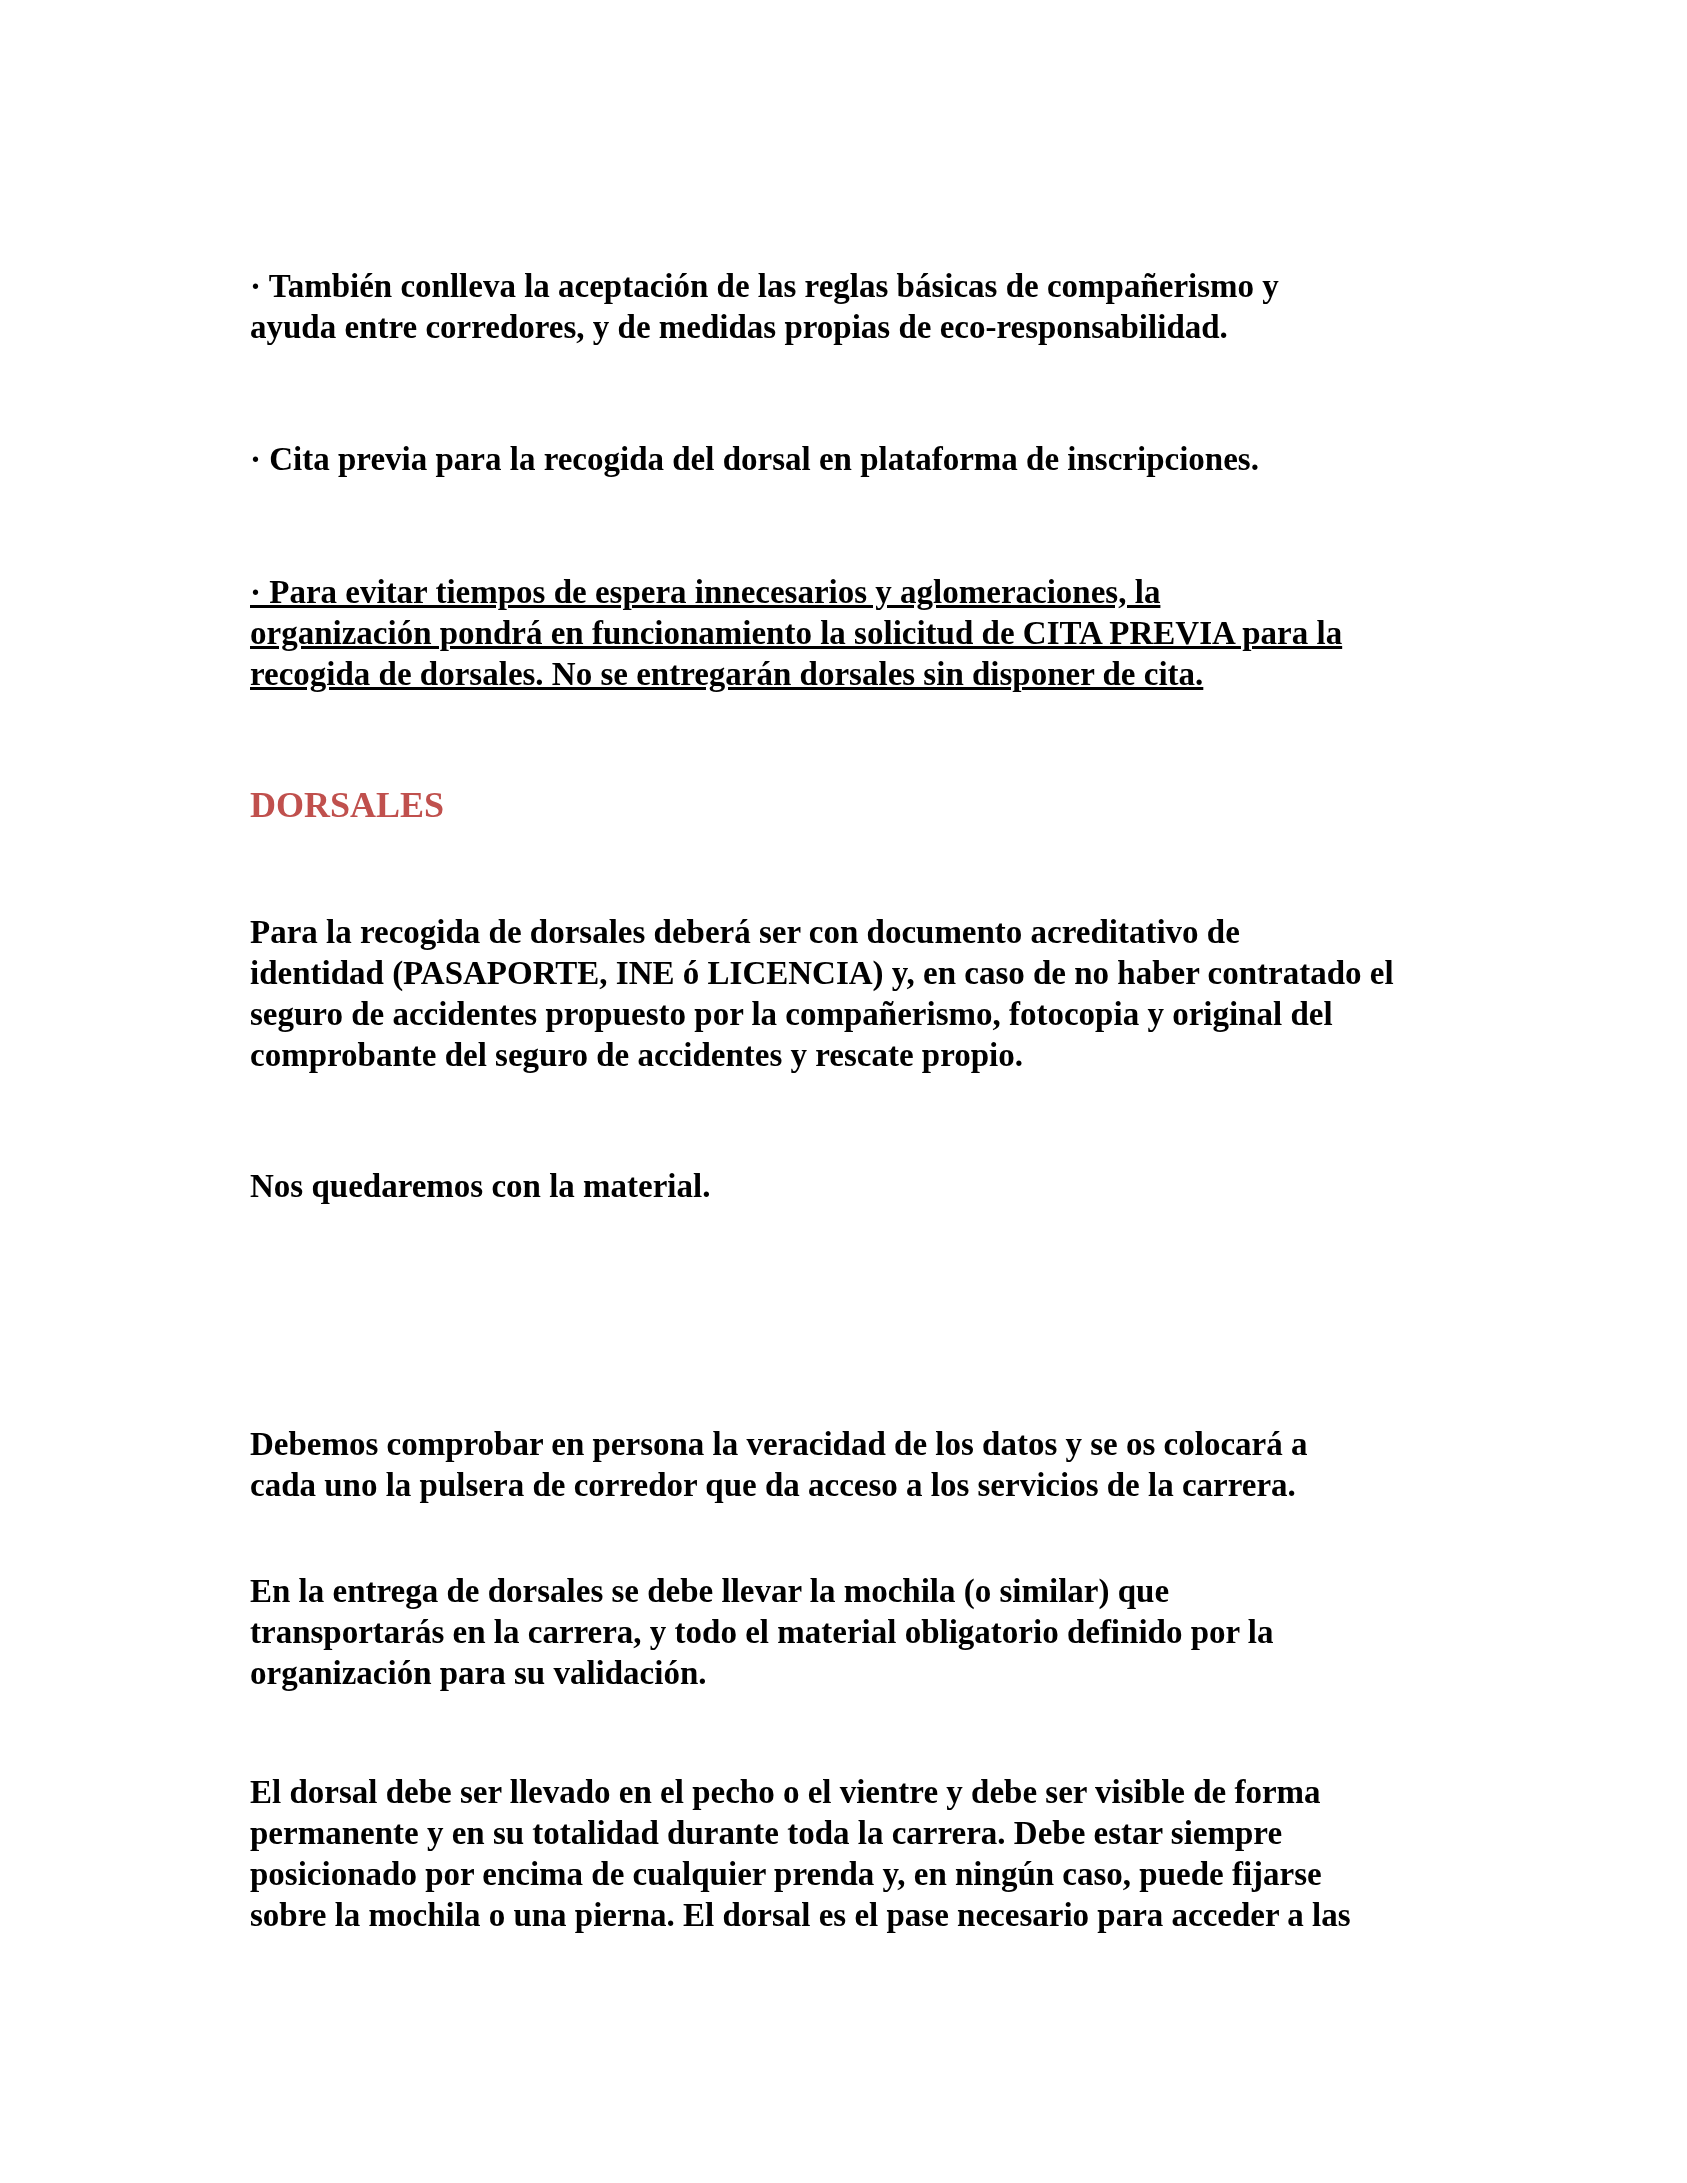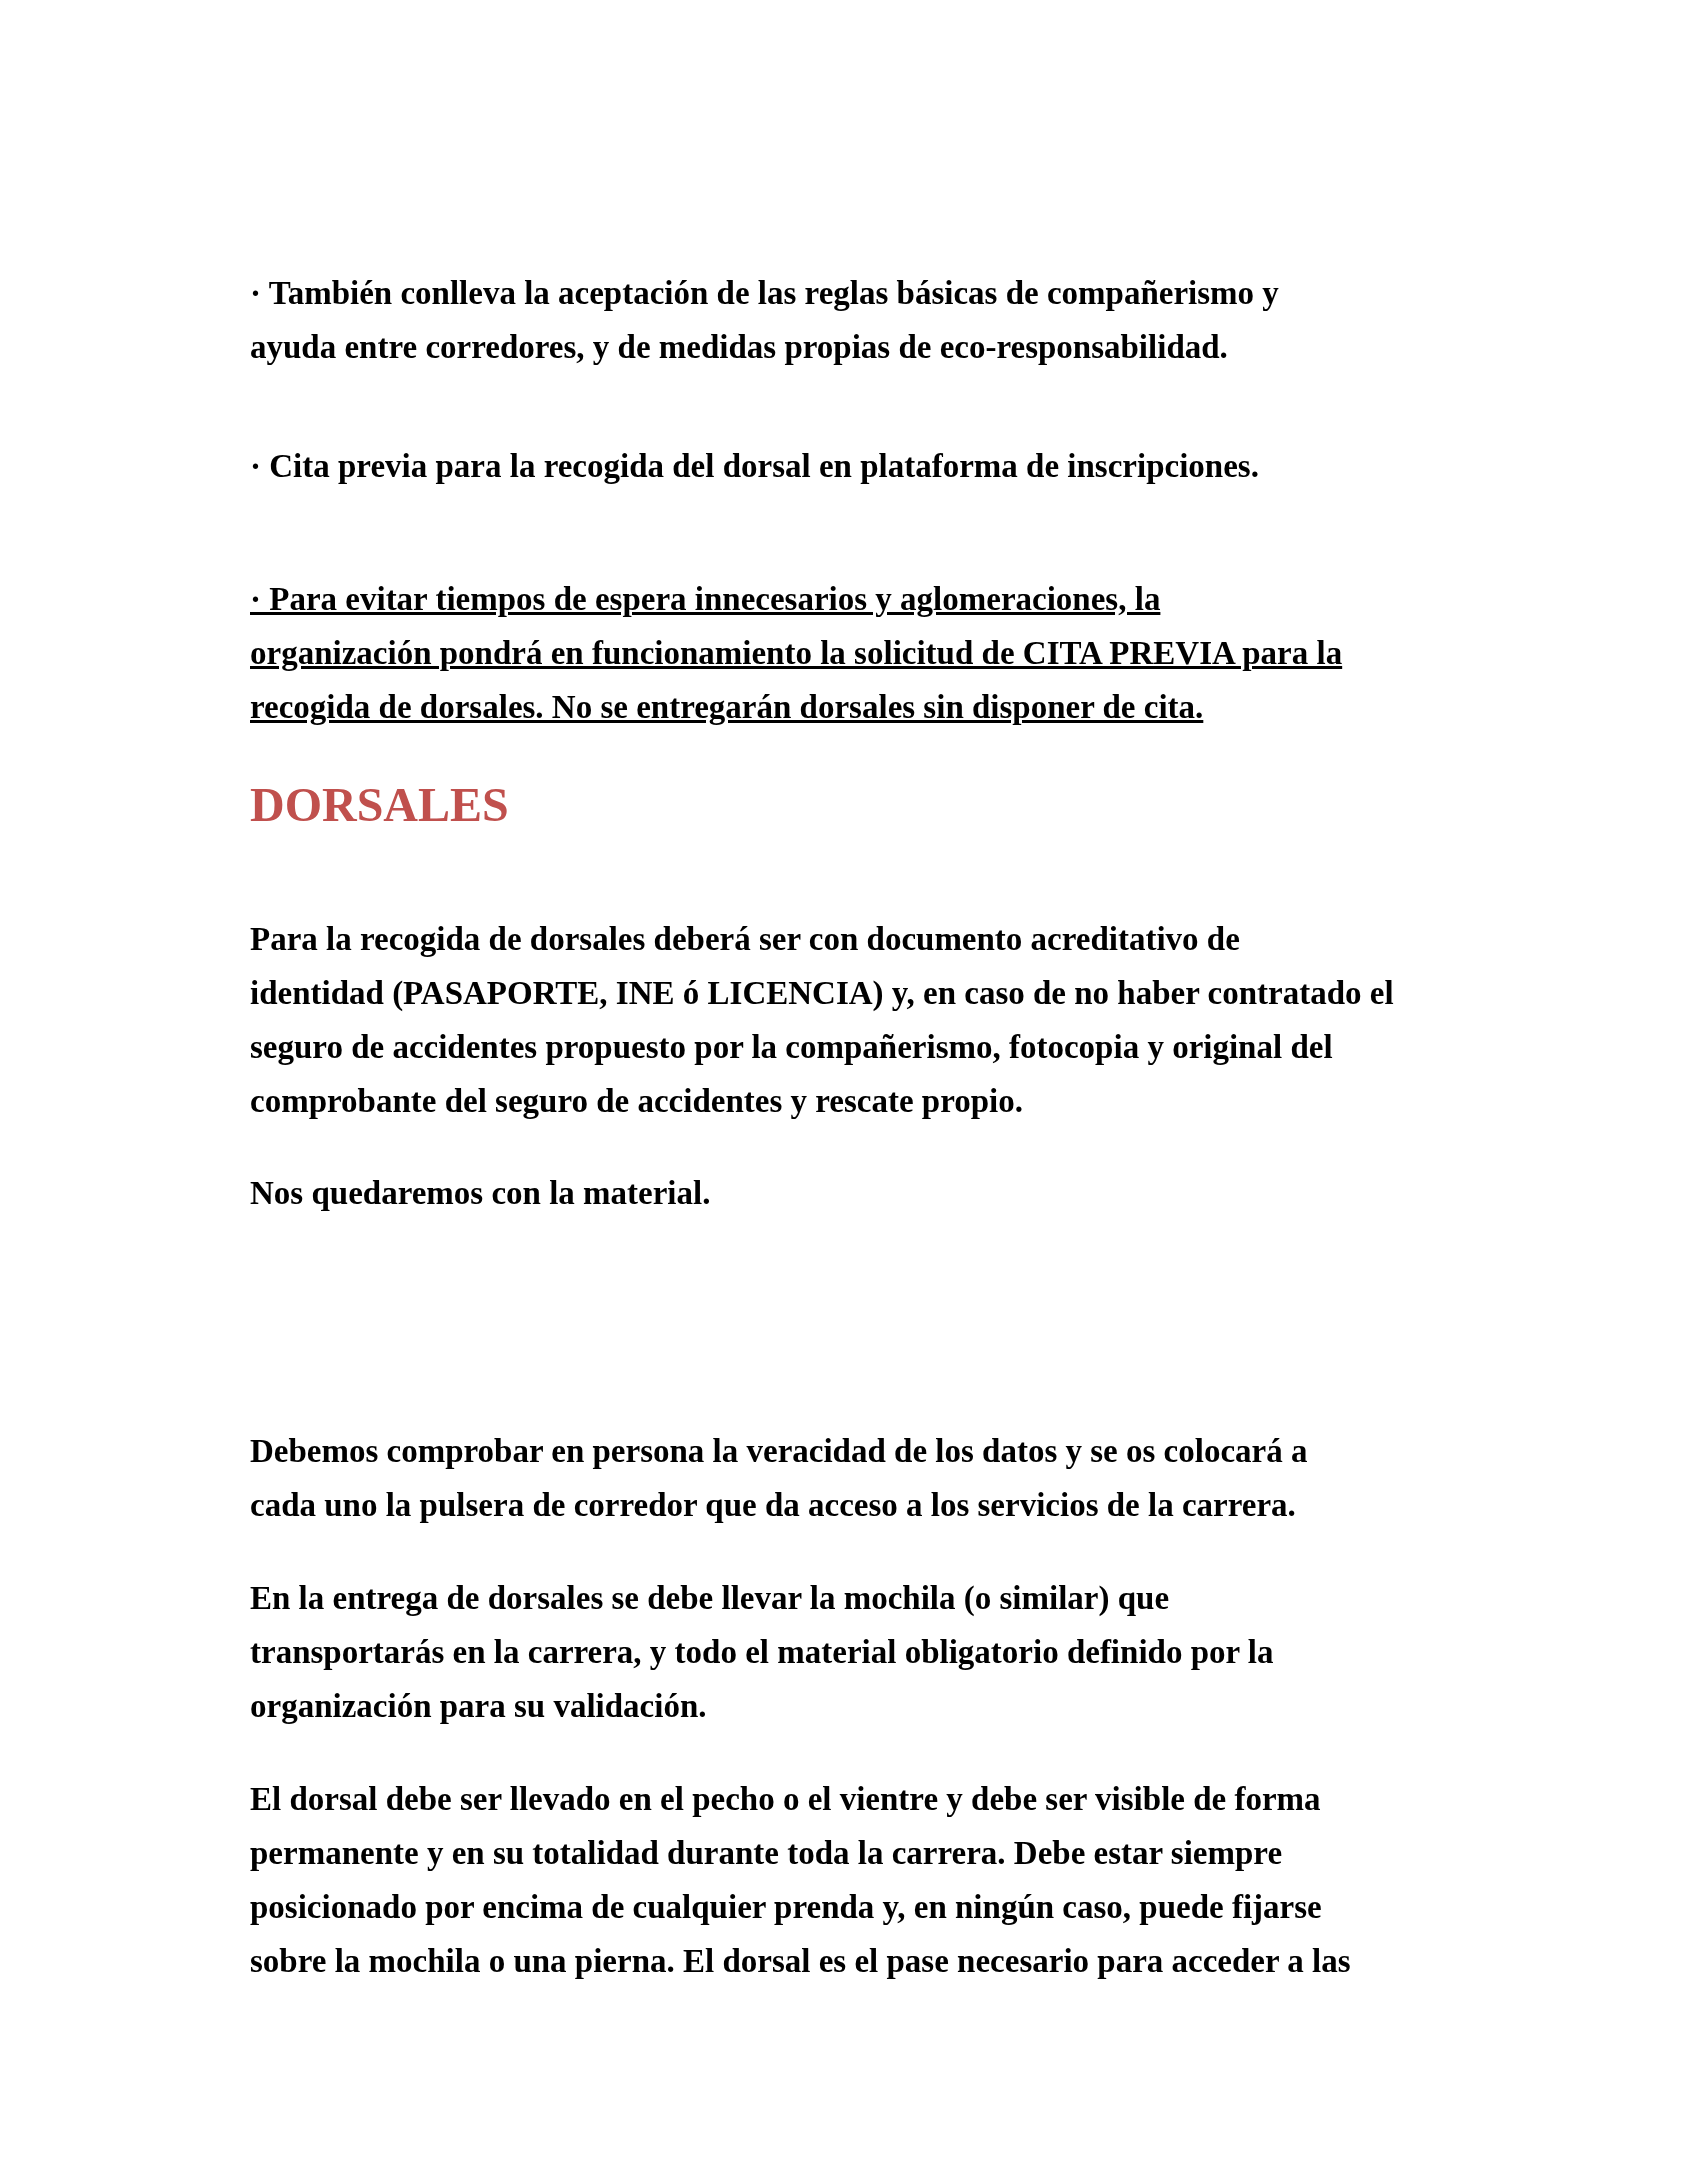--- a/index.html
+++ b/index.html
@@ -11,31 +11,31 @@
     background: #ffffff;
     overflow: hidden;
     font-family: "Liberation Serif", "DejaVu Serif", serif;
   }
   .para {
     position: absolute;
     left: 250px;
     width: 1389px;
     font-weight: bold;
     font-size: 33px;
-    line-height: 54px;
+    line-height: 41px;
     color: #000000;
     white-space: pre-line;
     text-align: left;
   }
   .heading {
     position: absolute;
     left: 250px;
     width: 1389px;
     font-weight: bold;
-    font-size: 48px;
+    font-size: 36px;
     line-height: 44px;
     color: #C0504D;
     white-space: pre-line;
   }
   .p-tambien   { top: 266px; }
   .p-cita      { top: 439px; }
   .p-evitar    { top: 572px; text-decoration: underline; }
   .h-dorsales  { top: 783px; }
   .p-documento { top: 912px; }
   .p-fotocopia { top: 1166px; }

